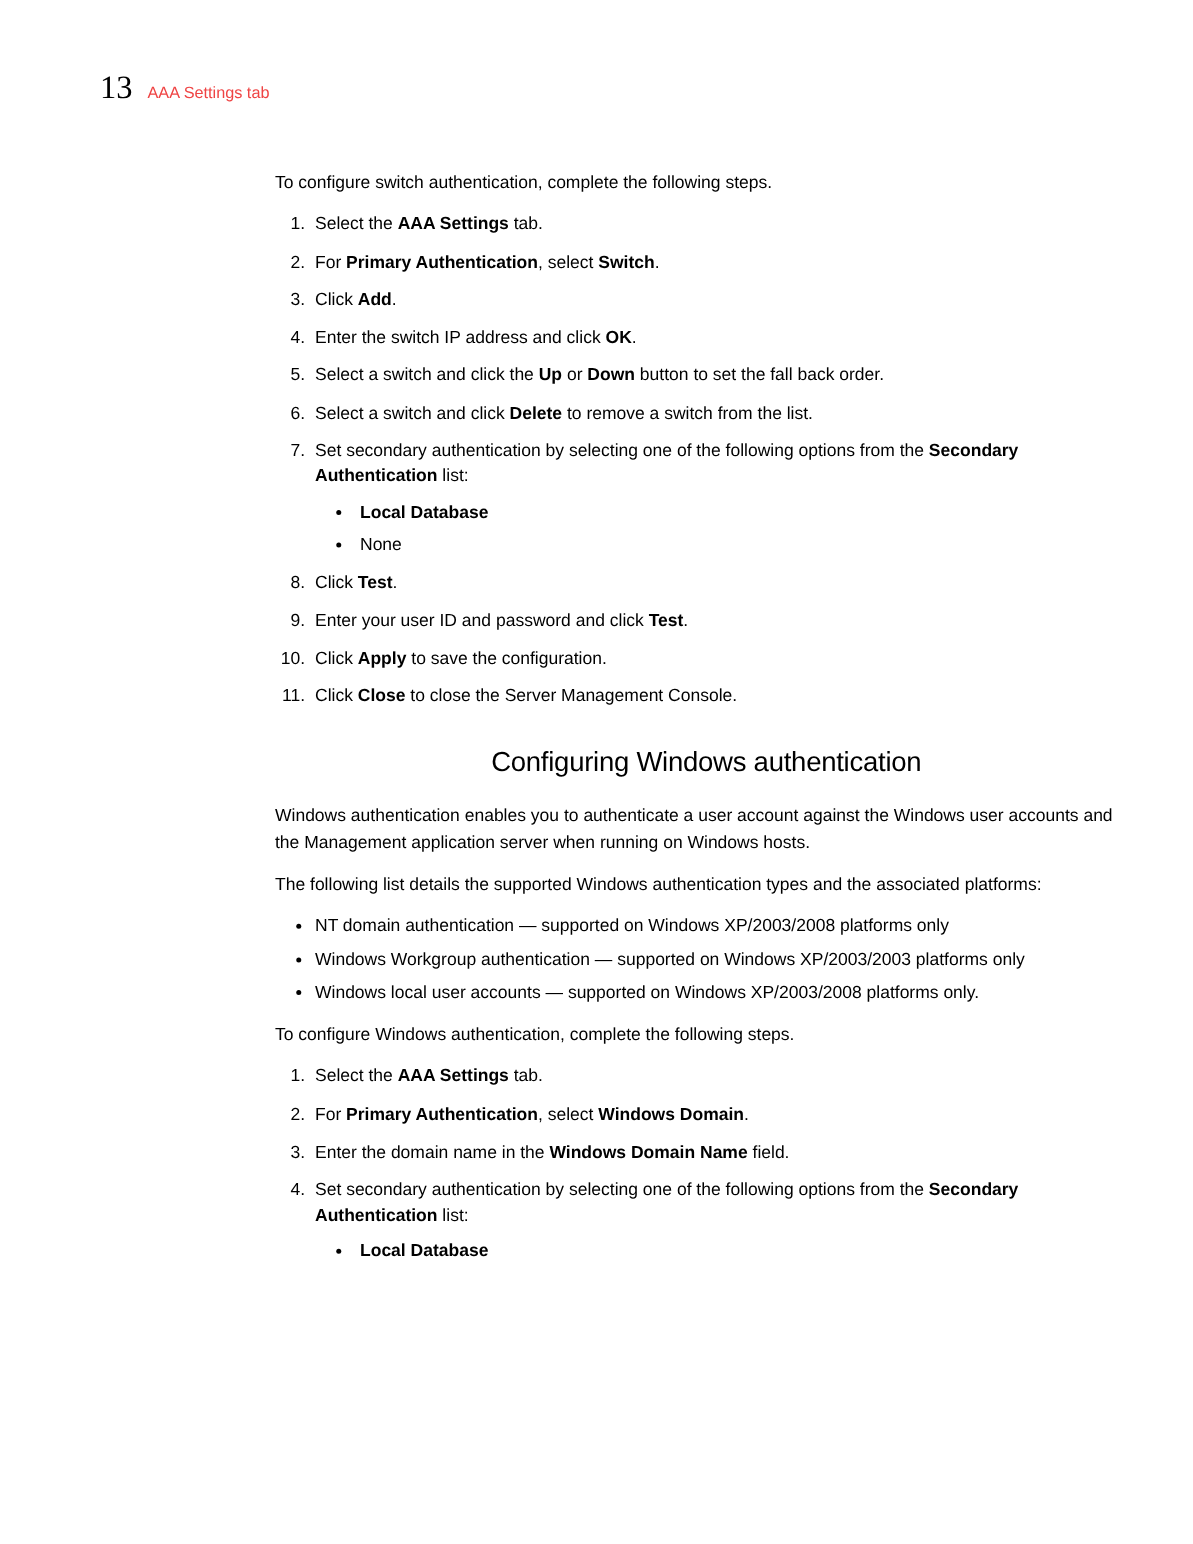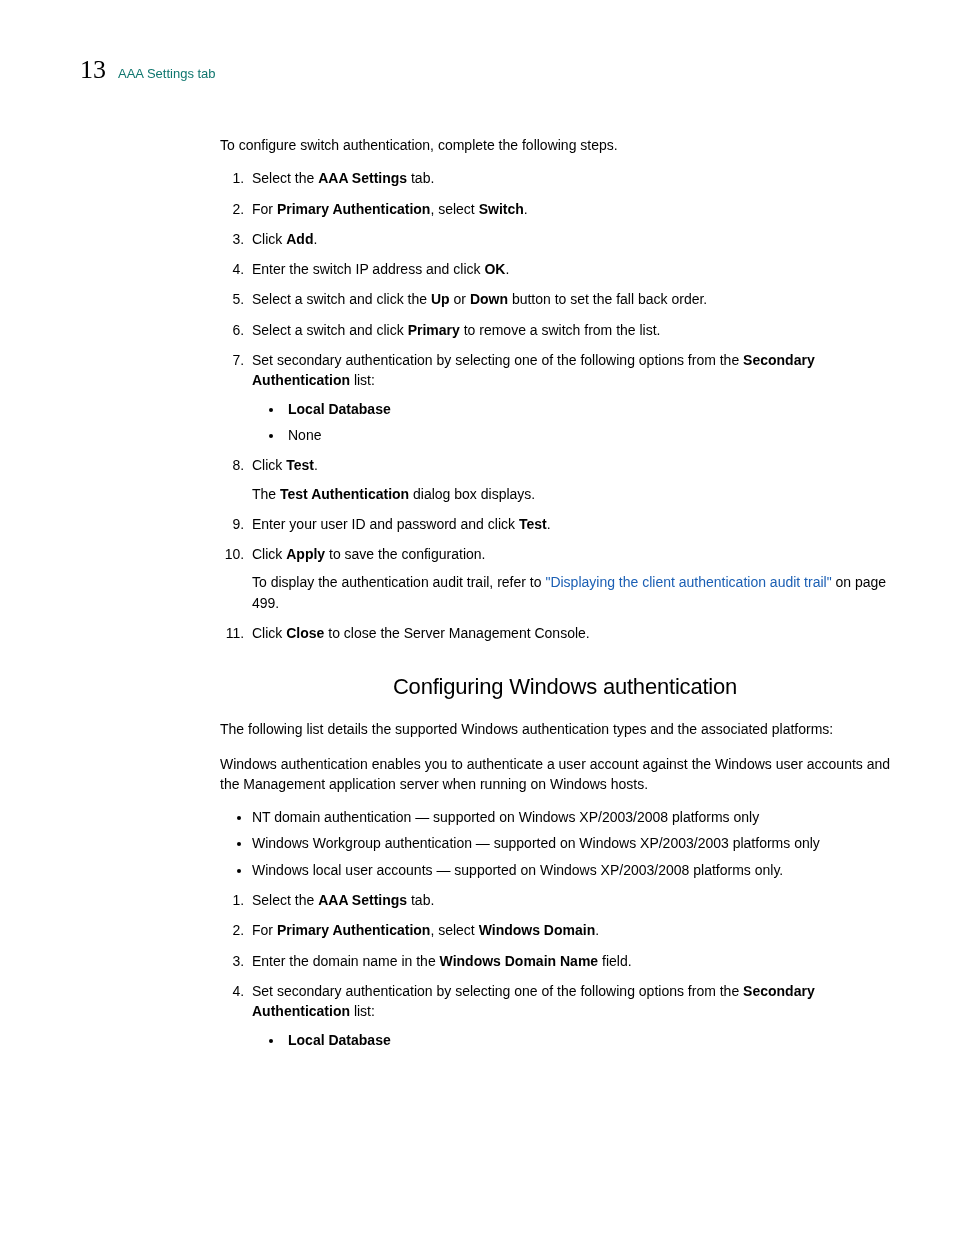--- a/index.html
+++ b/index.html
@@ -20,21 +20,21 @@
       gap: 12px;
       margin-bottom: 50px;
     }
     .header-num {
       font-size: 26px;
       font-weight: normal;
       font-family: "Times New Roman", serif;
     }
     .header-title {
       font-size: 13px;
-      color: #0f766e;
+      color: #ef4444;
     }
     .content {
       margin-left: 140px;
       line-height: 1.45;
     }
     p {
       margin: 14px 0 13px 0;
     }
     ol {
       margin: 0 0 14px 0;
@@ -89,60 +89,55 @@
       <li>
         <span>Click </span><span class="b">Add</span><span>.</span>
       </li>
       <li>
         <span>Enter the switch IP address and click </span><span class="b">OK</span><span>.</span>
       </li>
       <li>
         <span>Select a switch and click the </span><span class="b">Up</span><span> or </span><span class="b">Down</span><span> button to set the fall back order.</span>
       </li>
       <li>
-        <span>Select a switch and click </span><span class="b">Primary</span><span> to remove a switch from the list.</span>
+        <span>Select a switch and click </span><span class="b">Delete</span><span> to remove a switch from the list.</span>
       </li>
       <li>
         <span>Set secondary authentication by selecting one of the following options from the </span><span class="b">Secondary Authentication</span><span> list:</span>
         <ul>
           <li><span class="b">Local Database</span></li>
           <li>None</li>
         </ul>
       </li>
       <li>
         <span>Click </span><span class="b">Test</span><span>.</span>
-        <p class="step-sub">
-          <span>The </span><span class="b">Test Authentication</span><span> dialog box displays.</span>
-        </p>
       </li>
       <li>
         <span>Enter your user ID and password and click </span><span class="b">Test</span><span>.</span>
       </li>
       <li>
         <span>Click </span><span class="b">Apply</span><span> to save the configuration.</span>
-        <p class="step-sub">
-          <span>To display the authentication audit trail, refer to </span><span class="link">"Displaying the client authentication audit trail"</span><span> on page 499.</span>
-        </p>
       </li>
       <li>
         <span>Click </span><span class="b">Close</span><span> to close the Server Management Console.</span>
       </li>
     </ol>
 
     <h2>Configuring Windows authentication</h2>
 
+    <p>Windows authentication enables you to authenticate a user account against the Windows user accounts and the Management application server when running on Windows hosts.</p>
     <p>The following list details the supported Windows authentication types and the associated platforms:</p>
-    <p>Windows authentication enables you to authenticate a user account against the Windows user accounts and the Management application server when running on Windows hosts.</p>
 
     <ul>
       <li>NT domain authentication — supported on Windows XP/2003/2008 platforms only</li>
       <li>Windows Workgroup authentication — supported on Windows XP/2003/2003 platforms only</li>
       <li>Windows local user accounts — supported on Windows XP/2003/2008 platforms only.</li>
     </ul>
 
+    <p>To configure Windows authentication, complete the following steps.</p>
 
     <ol>
       <li>
         <span>Select the </span><span class="b">AAA Settings</span><span> tab.</span>
       </li>
       <li>
         <span>For </span><span class="b">Primary Authentication</span><span>, select </span><span class="b">Windows Domain</span><span>.</span>
       </li>
       <li>
         <span>Enter the domain name in the </span><span class="b">Windows Domain Name</span><span> field.</span>

